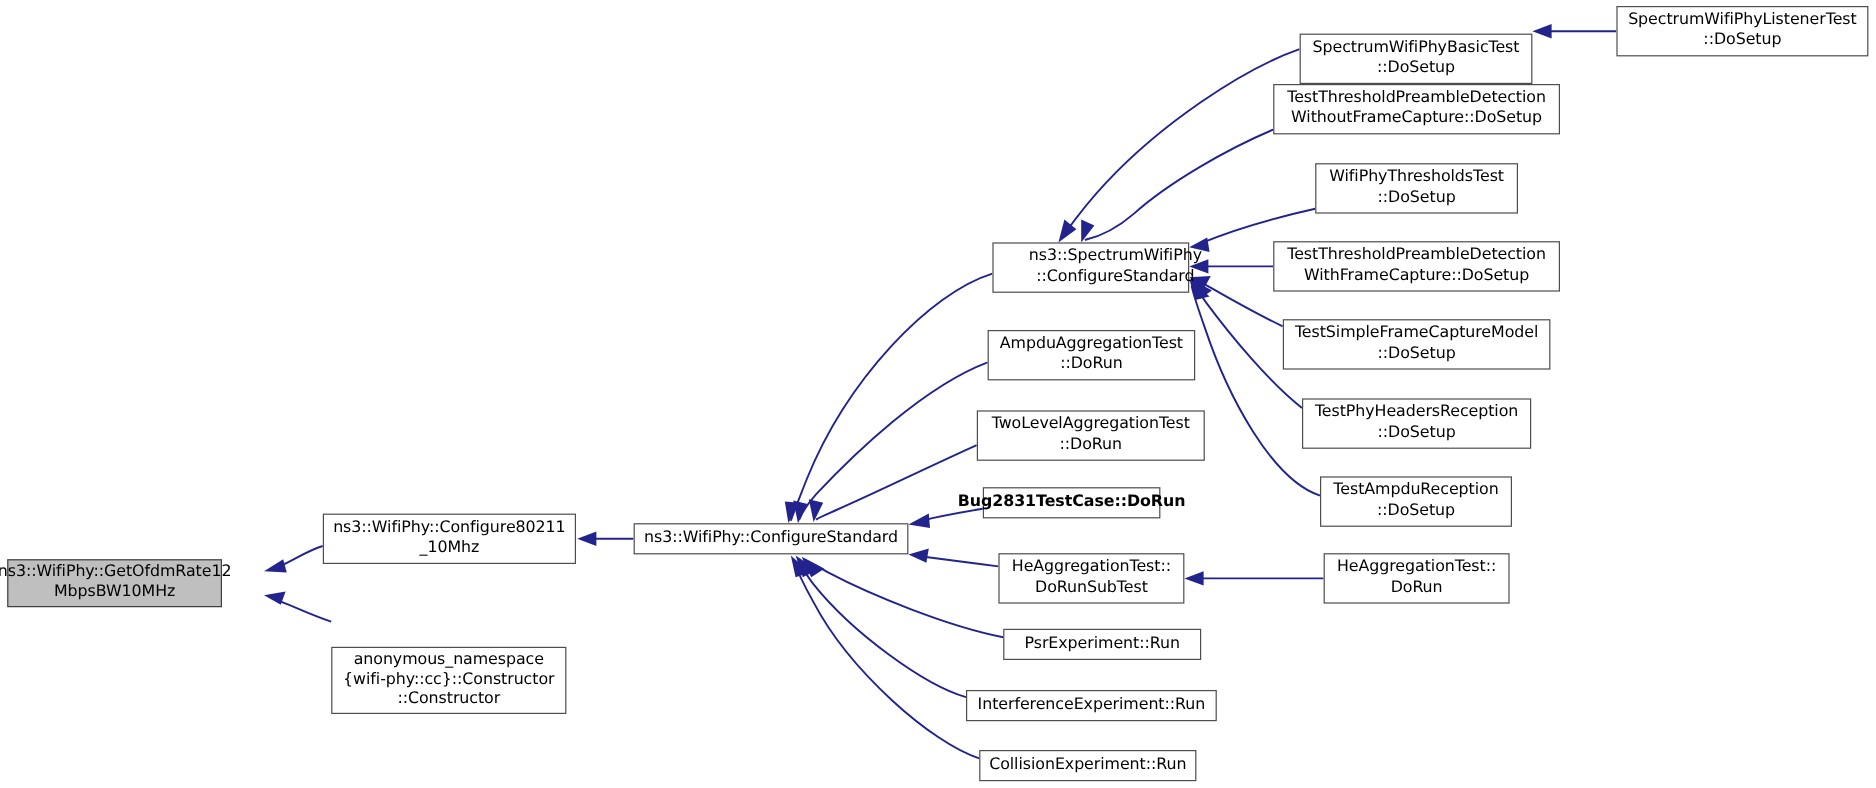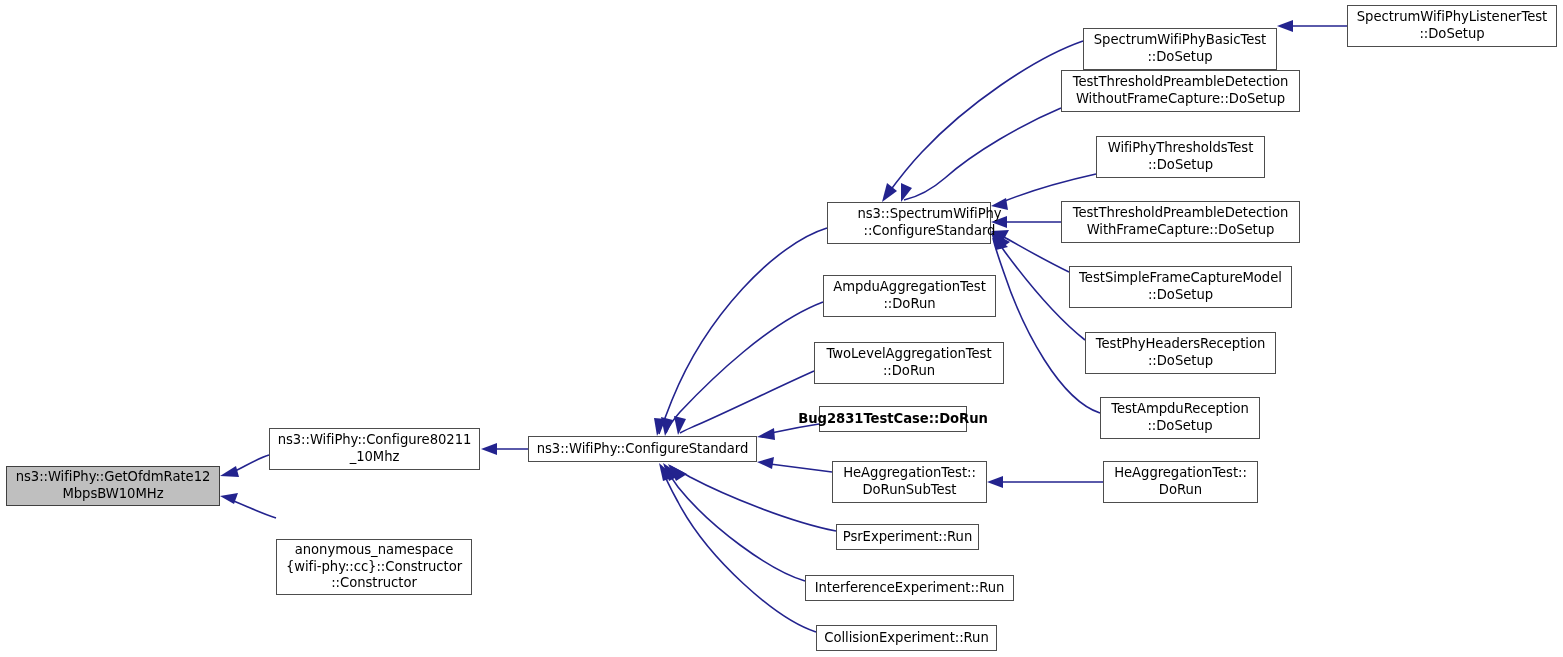--- a/index.html
+++ b/index.html
@@ -100,38 +100,38 @@
         <path d="M1100,413 C1060,400 1023,330 1004,273 C998,256 994,243 993,238" class="edge-path"></path>
         <polygon points="991,232 996,250 1008,247" class="edge-arrow"></polygon>
         <path d="M1103,482 L1000,482" class="edge-path"></path>
         <polygon points="987,482 1003,476 1003,488" class="edge-arrow"></polygon>
         <path d="M1347,26 L1291,26" class="edge-path"></path>
         <polygon points="1277,26 1293,20 1293,32" class="edge-arrow"></polygon>
       </g>
   </svg>
 
   <div id="nodes-layer">
-      <div class="node-box highlight" style="left: 6px; top: 466px; width: 214px; height: 40px;"><span class="node-label">ns3::WifiPhy::GetOfdmRate12
+      <div class="node-box highlight" style="left: 6px; top: 466px; width: 179px; height: 40px;"><span class="node-label">ns3::WifiPhy::GetOfdmRate12
 MbpsBW10MHz</span></div>
       <div class="node-box" style="left: 269px; top: 428px; width: 211px; height: 42px; text-align: center;"><span class="node-label">ns3::WifiPhy::Configure80211
 _10Mhz</span></div>
       <div class="node-box" style="left: 276px; top: 495px; width: 196px; height: 56px; margin-top: 44px;"><span class="node-label">anonymous_namespace
 {wifi-phy::cc}::Constructor
 ::Constructor</span></div>
       <div class="node-box" style="left: 528px; top: 436px; width: 229px; height: 26px;"><span class="node-label">ns3::WifiPhy::ConfigureStandard</span></div>
       <div class="node-box" style="left: 827px; top: 202px; width: 164px; height: 42px; padding-left: 41px;"><span class="node-label">ns3::SpectrumWifiPhy
 ::ConfigureStandard</span></div>
       <div class="node-box" style="left: 823px; top: 275px; width: 173px; height: 42px;"><span class="node-label">AmpduAggregationTest
 ::DoRun</span></div>
       <div class="node-box" style="left: 814px; top: 342px; width: 190px; height: 42px;"><span class="node-label">TwoLevelAggregationTest
 ::DoRun</span></div>
       <div class="node-box" style="left: 819px; top: 406px; width: 148px; height: 26px; font-weight: bold;"><span class="node-label">Bug2831TestCase::DoRun</span></div>
       <div class="node-box" style="left: 832px; top: 461px; width: 155px; height: 42px;"><span class="node-label">HeAggregationTest::
 DoRunSubTest</span></div>
-      <div class="node-box" style="left: 836px; top: 524px; width: 143px; height: 26px;"><span class="node-label">PsrExperiment::Run</span></div>
+      <div class="node-box" style="left: 836px; top: 524px; width: 165px; height: 26px;"><span class="node-label">PsrExperiment::Run</span></div>
       <div class="node-box" style="left: 805px; top: 575px; width: 209px; height: 26px;"><span class="node-label">InterferenceExperiment::Run</span></div>
       <div class="node-box" style="left: 816px; top: 625px; width: 181px; height: 26px;"><span class="node-label">CollisionExperiment::Run</span></div>
       <div class="node-box" style="left: 1083px; top: 5px; width: 194px; height: 42px; margin-top: 23px;"><span class="node-label">SpectrumWifiPhyBasicTest
 ::DoSetup</span></div>
       <div class="node-box" style="left: 1061px; top: 70px; width: 239px; height: 42px;"><span class="node-label">TestThresholdPreambleDetection
 WithoutFrameCapture::DoSetup</span></div>
       <div class="node-box" style="left: 1096px; top: 136px; width: 169px; height: 42px;"><span class="node-label">WifiPhyThresholdsTest
 ::DoSetup</span></div>
       <div class="node-box" style="left: 1061px; top: 201px; width: 239px; height: 42px;"><span class="node-label">TestThresholdPreambleDetection
 WithFrameCapture::DoSetup</span></div>

